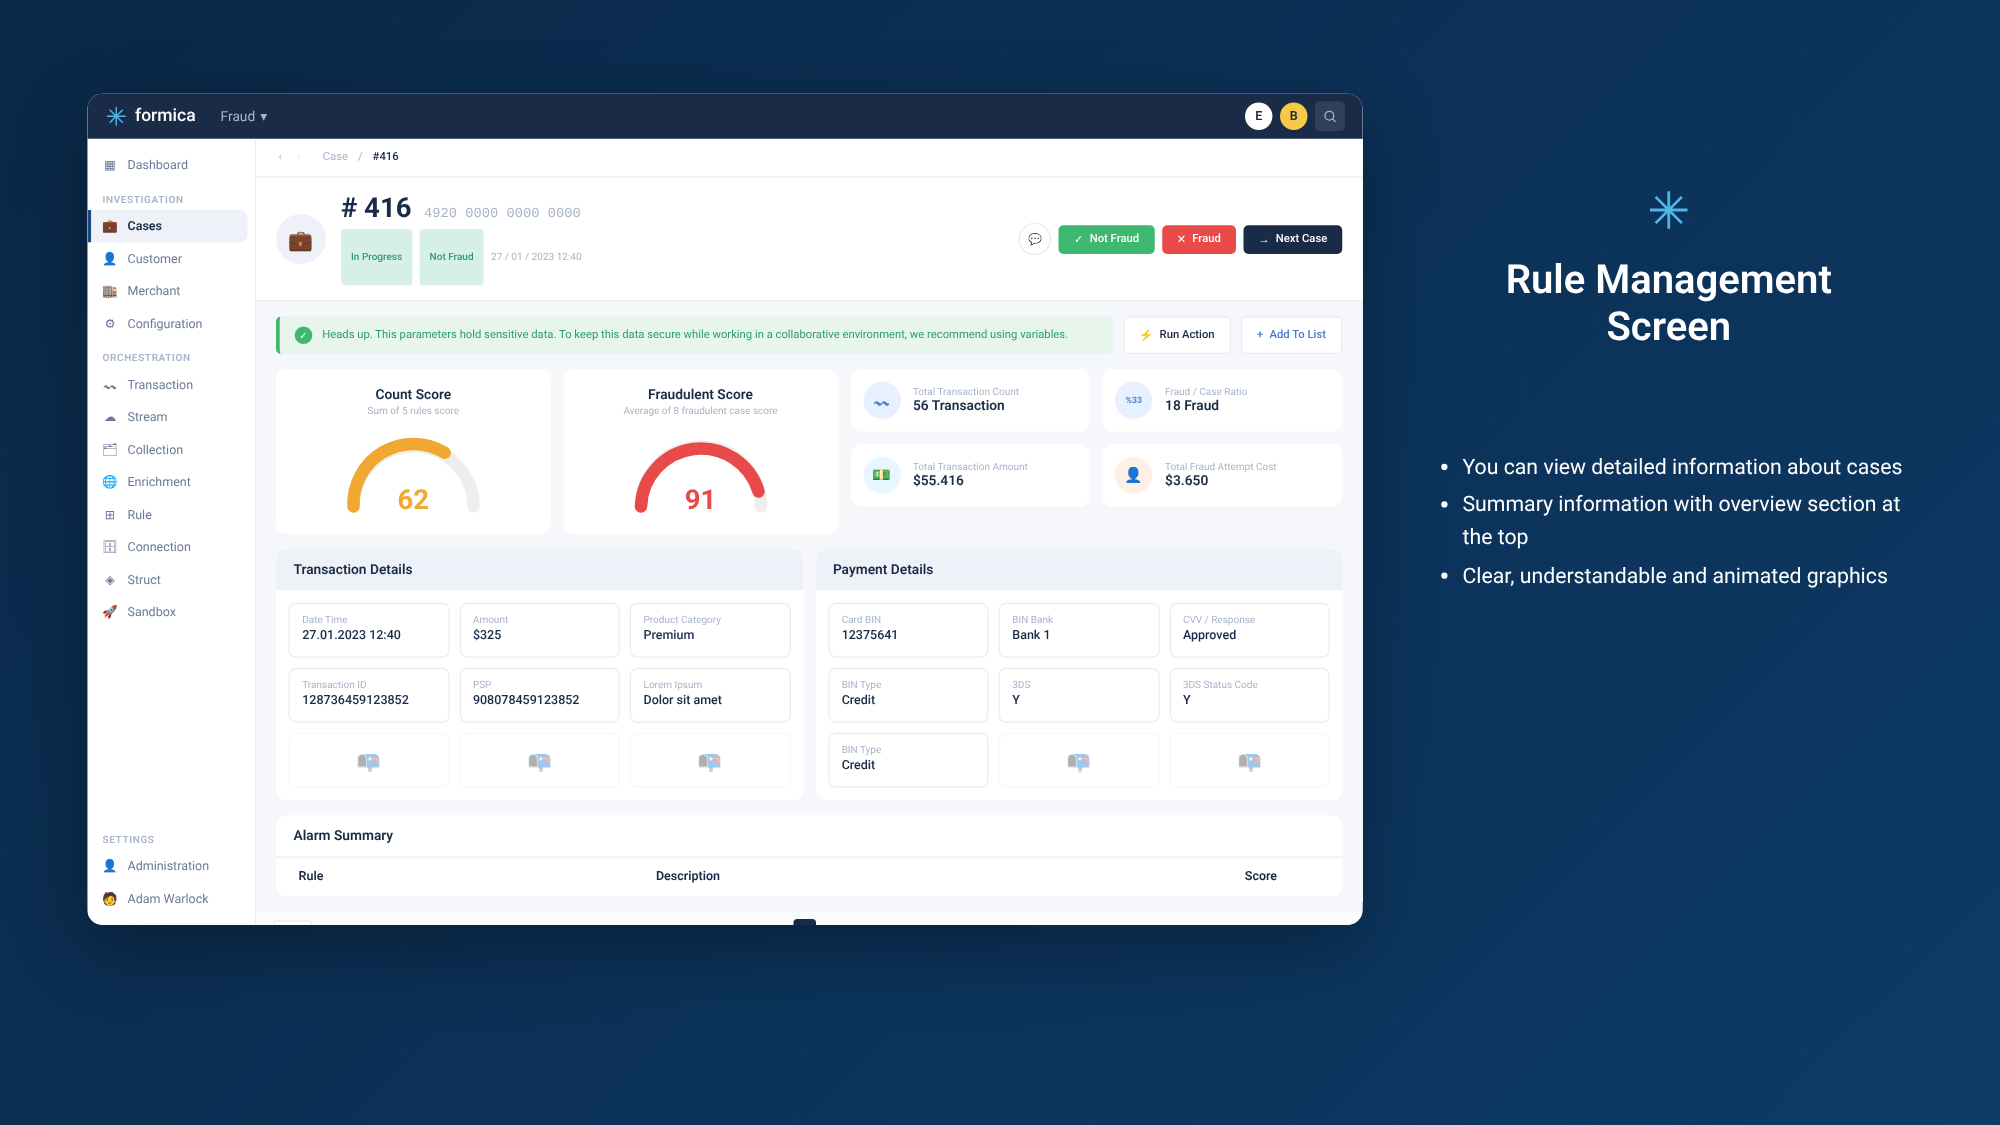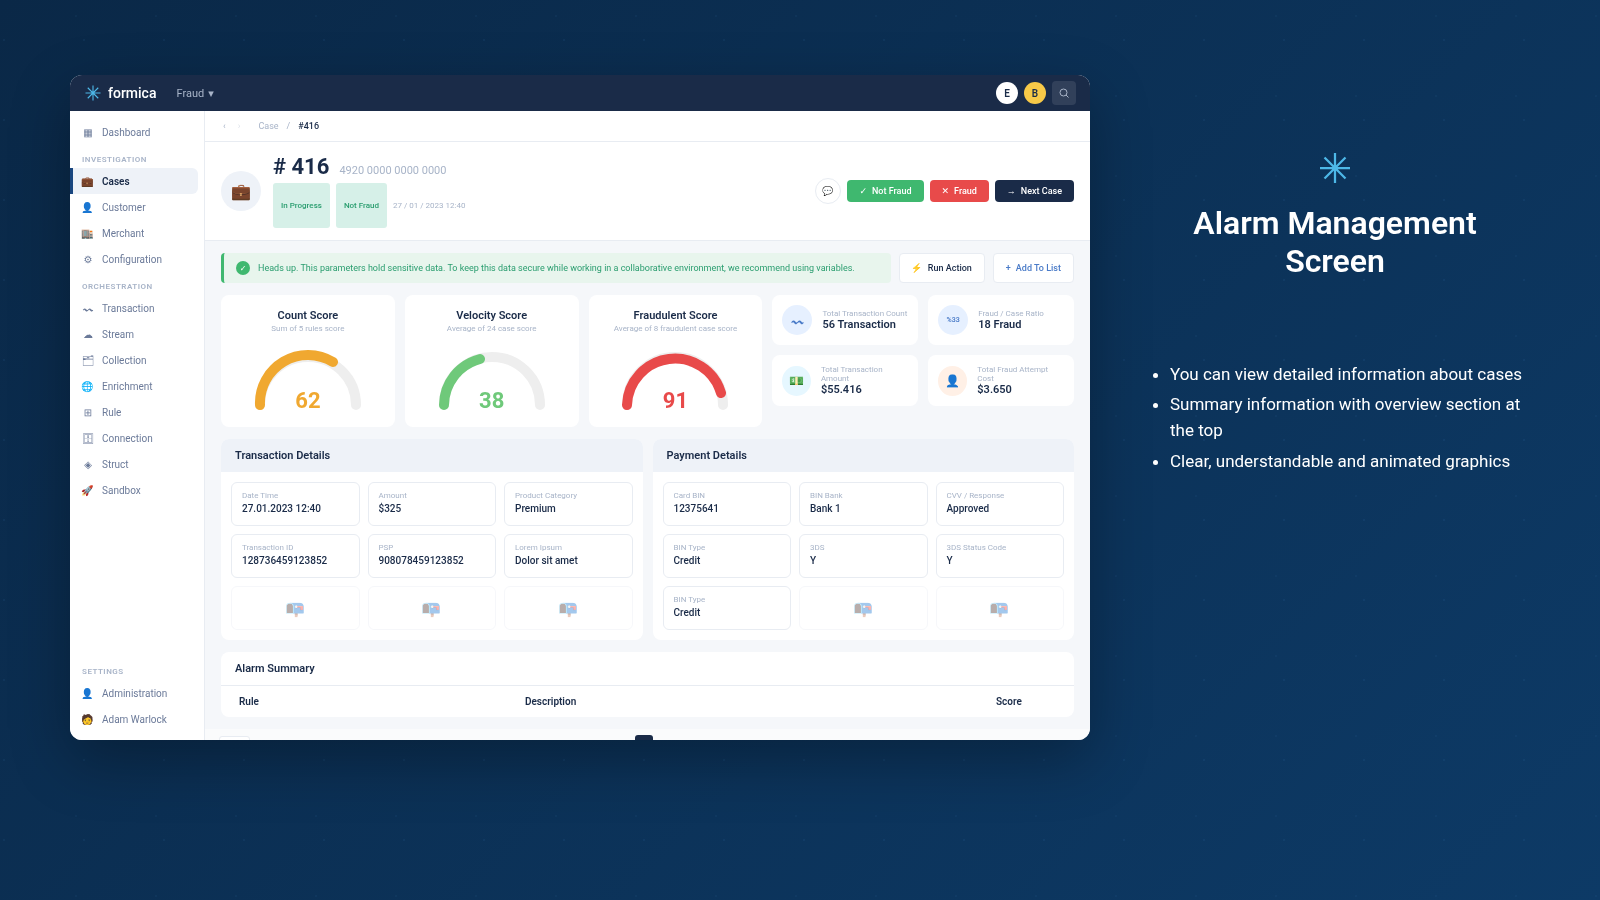--- a/index.html
+++ b/index.html
@@ -23,21 +23,21 @@
 .sidebar-icon { width: 12px; height: 12px; flex-shrink: 0; display: flex; align-items: center; justify-content: center; }
 .sidebar-footer { margin-top: auto; }
 .main { flex: 1; overflow-y: auto; background: #f5f7fa; }
 .breadcrumb-bar { padding: 8px 16px; display: flex; align-items: center; gap: 8px; font-size: 9px; color: #a8b4c8; background: #fff; border-bottom: 1px solid #e8ecf2; }
 .bc-nav { cursor: pointer; padding: 2px; }
 .case-header { background: #fff; padding: 12px 16px; display: flex; align-items: center; gap: 12px; border-bottom: 1px solid #e8ecf2; }
 .case-icon { width: 40px; height: 40px; background: #eef2f8; border-radius: 50%; display: flex; align-items: center; justify-content: center; color: #4a7bc8; }
 .case-title-block { display: flex; flex-direction: column; gap: 4px; }
 .case-title-row { display: flex; align-items: baseline; gap: 10px; }
 .case-title { font-size: 22px; font-weight: 700; color: #1a2b48; }
-.case-card-num { font-size: 11px; color: #a8b4c8; }
+.case-card-num { font-size: 11px; color: #a8b4c8; font-family: Liberation Mono, monospace; }
 .case-meta { display: flex; gap: 6px; align-items: center; }
 .badge { font-size: 8px; padding: 18px 8px; border-radius: 3px; font-weight: 500; }
 .badge-progress { background: #d6f0e8; color: #2a9d6f; }
 .badge-notfraud { background: #d6f0e8; color: #2a9d6f; }
 .case-date { font-size: 8px; color: #a8b4c8; }
 .case-actions { margin-left: auto; display: flex; gap: 6px; align-items: center; }
 .btn { font-size: 9px; padding: 6px 12px; border-radius: 4px; border: none; cursor: pointer; display: flex; align-items: center; gap: 5px; font-weight: 500; }
 .btn-chat { width: 26px; height: 26px; background: #fff; border: 1px solid #e8ecf2; border-radius: 50%; justify-content: center; padding: 0; }
 .btn-notfraud { background: #3fb86f; color: #fff; }
 .btn-fraud { background: #e84a4a; color: #fff; }
@@ -246,31 +246,20 @@
             <div class="score-sub">Sum of 5 rules score</div>
             <div class="gauge">
               <svg viewBox="0 0 120 70">
                   <path d="M 12 62 A 48 48 0 0 1 108 62" fill="none" stroke="#eee" stroke-width="10" stroke-linecap="round"></path>
                   <path d="M 12 62 A 48 48 0 0 1 85 19" fill="none" stroke="#f0a830" stroke-width="10" stroke-linecap="round"></path>
                 </svg>
               <div class="gauge-value" style="color:#f0a830">62</div>
             </div>
           </div>
           <div class="score-card">
-            <div class="score-title">Velocity Score</div>
-            <div class="score-sub">Average of 24 case score</div>
-            <div class="gauge">
-              <svg viewBox="0 0 120 70">
-                  <path d="M 12 62 A 48 48 0 0 1 108 62" fill="none" stroke="#eee" stroke-width="10" stroke-linecap="round"></path>
-                  <path d="M 12 62 A 48 48 0 0 1 48 16" fill="none" stroke="#6fc97a" stroke-width="10" stroke-linecap="round"></path>
-                </svg>
-              <div class="gauge-value" style="color:#6fc97a">38</div>
-            </div>
-          </div>
-          <div class="score-card">
             <div class="score-title">Fraudulent Score</div>
             <div class="score-sub">Average of 8 fraudulent case score</div>
             <div class="gauge">
               <svg viewBox="0 0 120 70">
                   <path d="M 12 62 A 48 48 0 0 1 108 62" fill="none" stroke="#eee" stroke-width="10" stroke-linecap="round"></path>
                   <path d="M 12 62 A 48 48 0 0 1 106 50" fill="none" stroke="#e84a4a" stroke-width="10" stroke-linecap="round"></path>
                 </svg>
               <div class="gauge-value" style="color:#e84a4a">91</div>
             </div>
           </div>
@@ -410,21 +399,21 @@
       </div>
     </div>
   </div>
 </div>
 
 <div class="promo">
   <svg class="promo-icon" viewBox="0 0 24 24" fill="none" stroke="currentColor" stroke-width="1.5">
       <path d="M12 2v20M2 12h20M5 5l14 14M19 5L5 19"></path>
     </svg>
   <div class="promo-title">
-    <span>Alarm Management</span><br>
+    <span>Rule Management</span><br>
     <span>Screen</span>
   </div>
   <ul class="promo-list">
     <li>You can view detailed information about cases</li>
     <li>Summary information with overview section at the top</li>
     <li>Clear, understandable and animated graphics</li>
   </ul>
 </div>
 
 </body></html>

